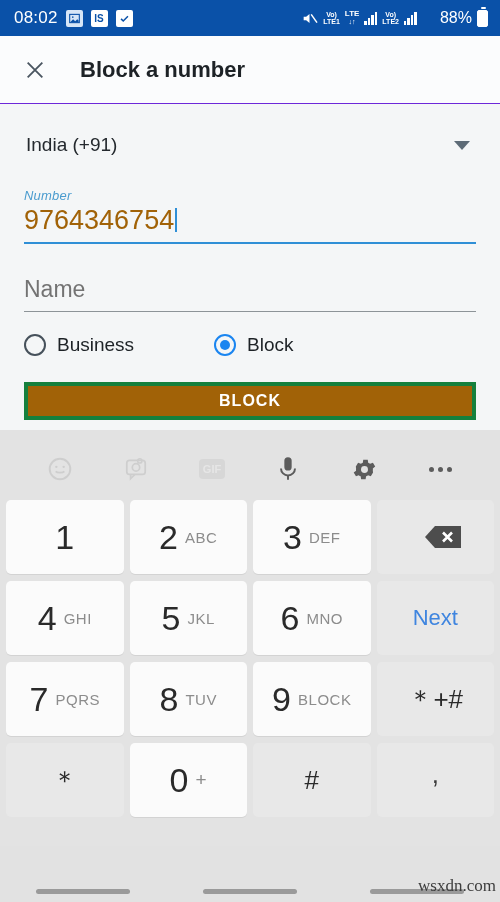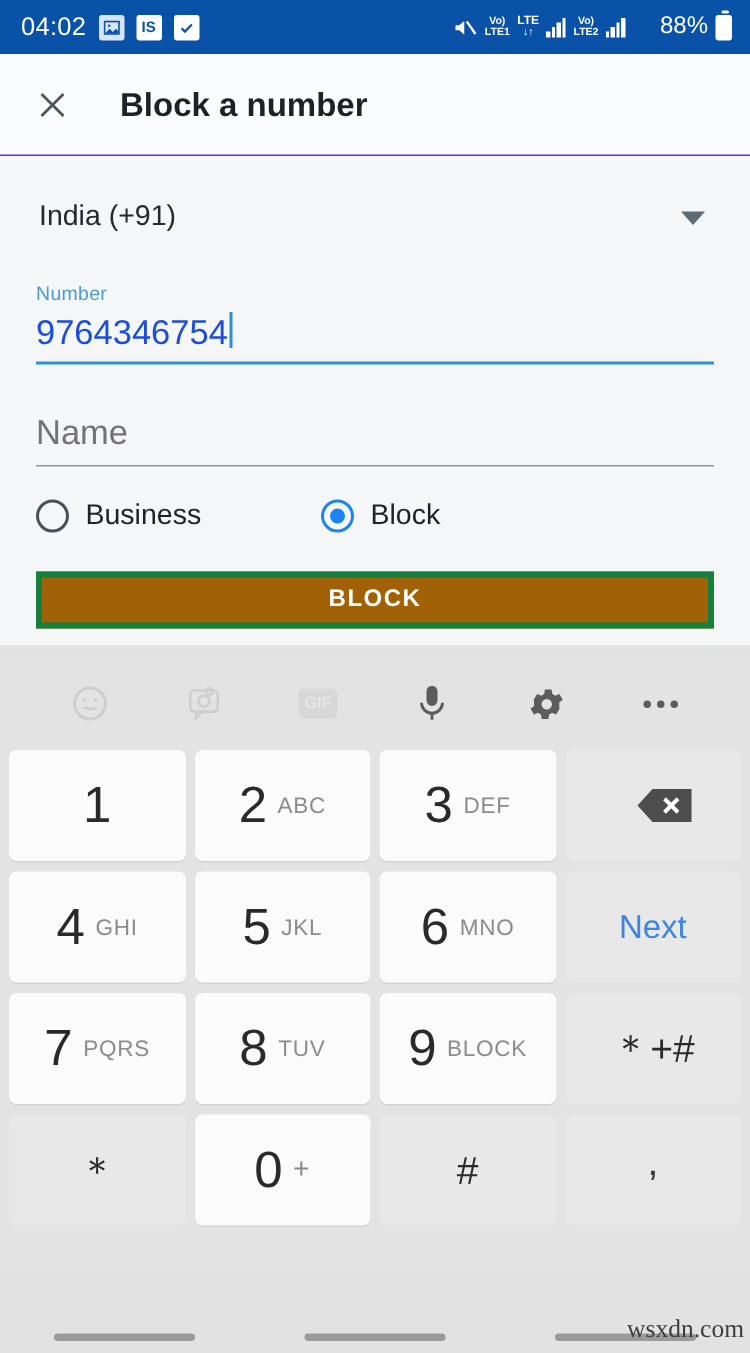--- a/index.html
+++ b/index.html
@@ -75,24 +75,24 @@
     padding: 4px 2px 12px 2px;
   }
   .country-name { font-size: 19px; color: #24292e; }
   .caret {
     width: 0; height: 0; border-left: 8px solid transparent;
     border-right: 8px solid transparent; border-top: 9px solid #5d6b77;
     margin-right: 4px;
   }
   .field { margin-top: 20px; position: relative; }
   .field-label {
-    font-size: 13px; color: #4b9ccf; letter-spacing: .2px; margin-bottom: 2px;
+    font-size: 13px; color: #4b9ccf; letter-spacing: .2px; margin-bottom: 2px; font-style: italic;
   }
   .field-value {
-    font-size: 23px; color: #1d4ed8; padding-bottom: 6px;
+    font-size: 27px; color: #a16207; padding-bottom: 6px;
     display: flex; align-items: baseline;
   }
   .caret-bar {
     display: inline-block; width: 2px; height: 24px;
     background: #2f8fd6; margin-left: 1px; transform: translateY(3px);
   }
   .underline-active { height: 2px; background: #2f8fd6; }
   .field-placeholder {
     font-size: 23px; color: #737373; padding: 12px 0 8px 0;
   }
@@ -167,21 +167,21 @@
     font-size: 17px; color: #3d3d3d; font-family: "Liberation Serif", serif;
   }
 </style>
 </head>
 <body>
 
 <div id="screen">
 
   <div class="status-bar">
     <div class="status-left">
-      <span class="status-clock">04:02</span>
+      <span class="status-clock">08:02</span>
       <span class="sq-icon img">
         <svg width="11" height="11" viewBox="0 0 16 16">
             <rect x="1" y="2" width="14" height="12" fill="none" stroke="#0a51a8" stroke-width="1.6"></rect>
             <circle cx="5.5" cy="6" r="1.2" fill="#0a51a8"></circle>
             <path d="M2 13l4-4 3 3 3-3 2 2v2z" fill="#0a51a8"></path>
           </svg>
       </span>
       <span class="sq-icon">IS</span>
       <span class="sq-icon">
         <svg width="11" height="11" viewBox="0 0 16 16">

